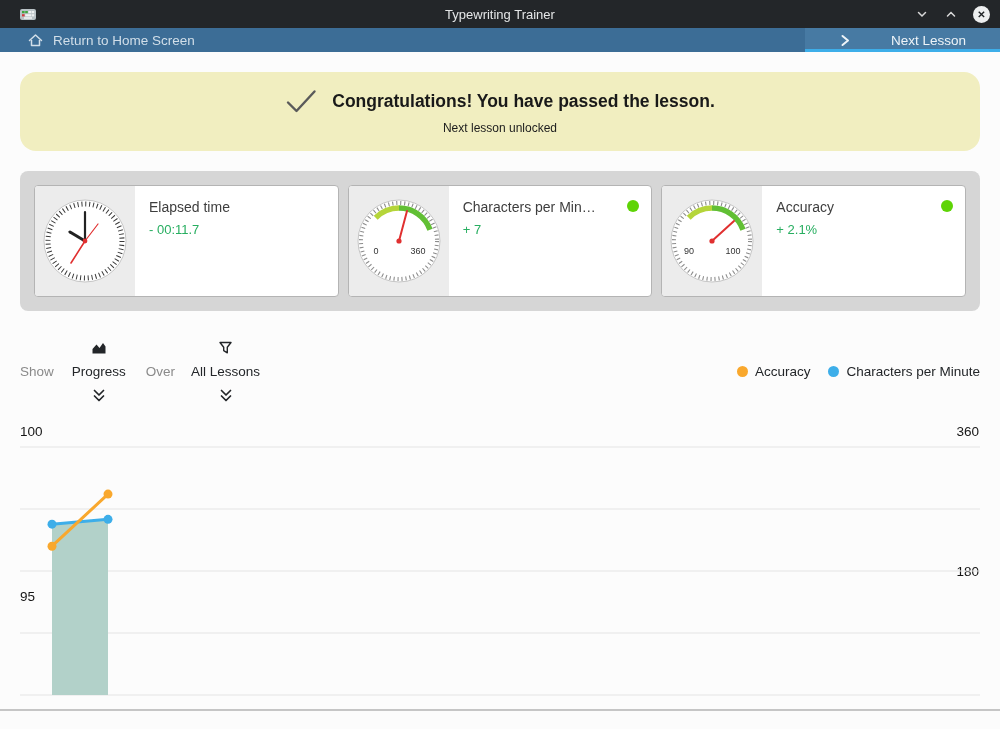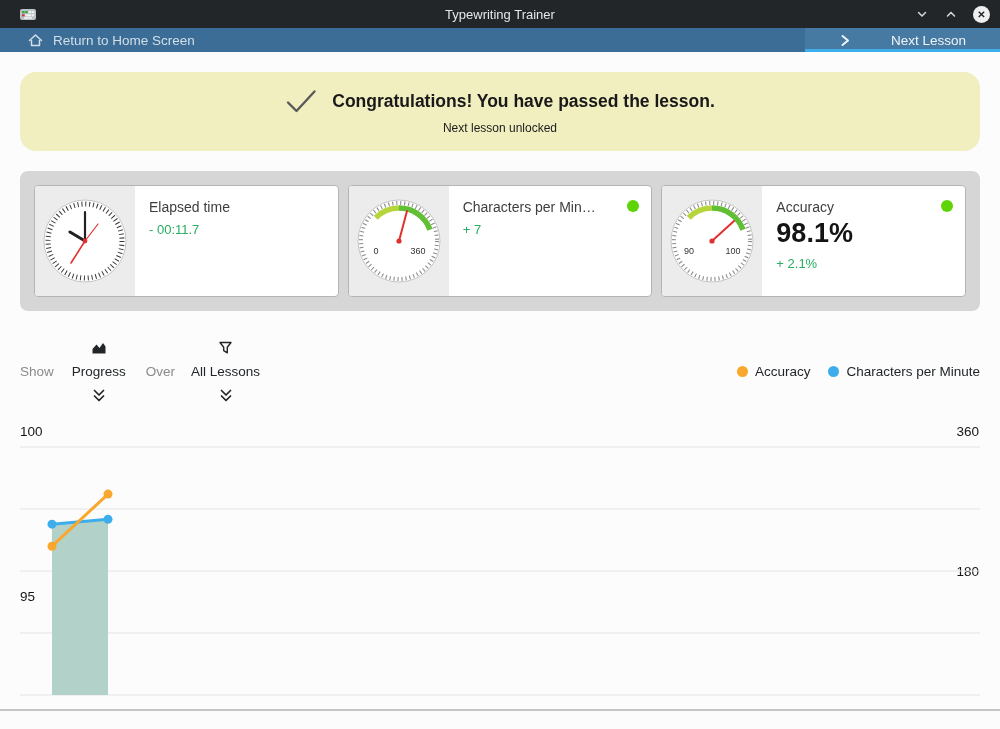--- a/index.html
+++ b/index.html
@@ -251,21 +251,20 @@
         <text x="66" y="58" font-size="9" fill="#333" text-anchor="middle">100</text>
         <line x1="45" y1="45" x2="67" y2="25" stroke="#e03030" stroke-width="2" stroke-linecap="round"></line>
         <circle cx="45" cy="45" r="2.6" fill="#e03030"></circle>
       </svg>
     </div>
     <div class="card-body">
       <div class="card-label-row">
         <span class="card-label">Accuracy</span>
         <span class="status-dot" style="background: rgb(94, 212, 6);"></span>
       </div>
-      <div class="card-value">98.1%</div>
       <div class="card-delta">+ 2.1%</div>
     </div>
   </div>
 </div>
 
 <div class="filter-row">
   <span class="muted">Show</span>
 
   <span class="filter-group first">
     <span class="icon">

